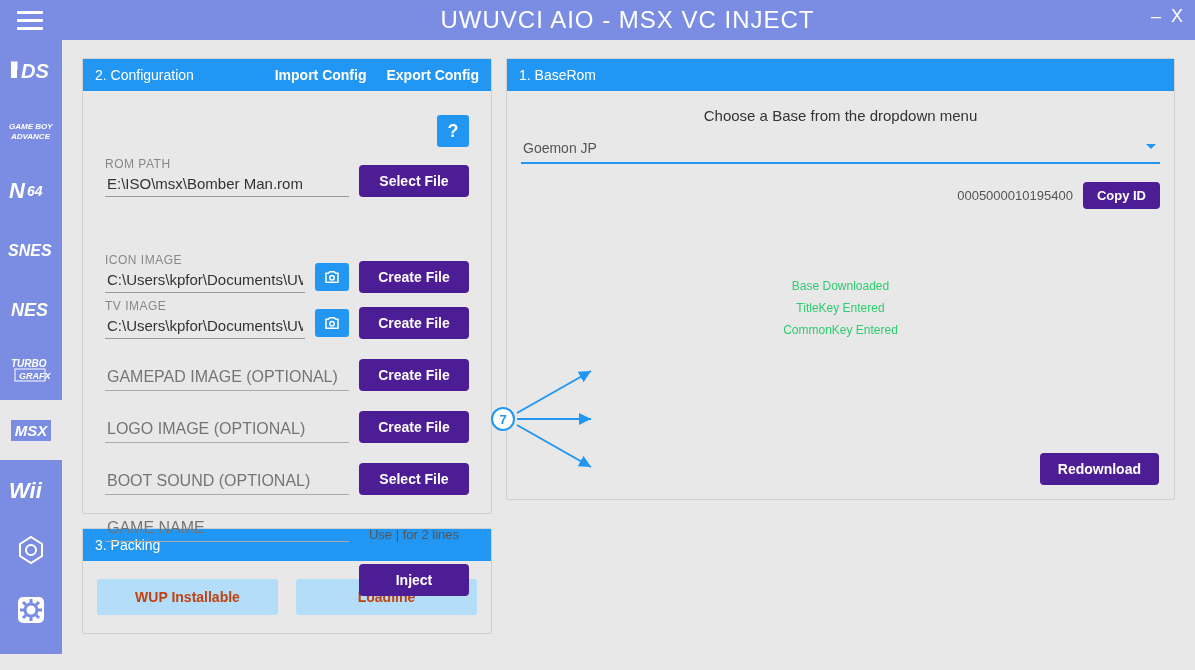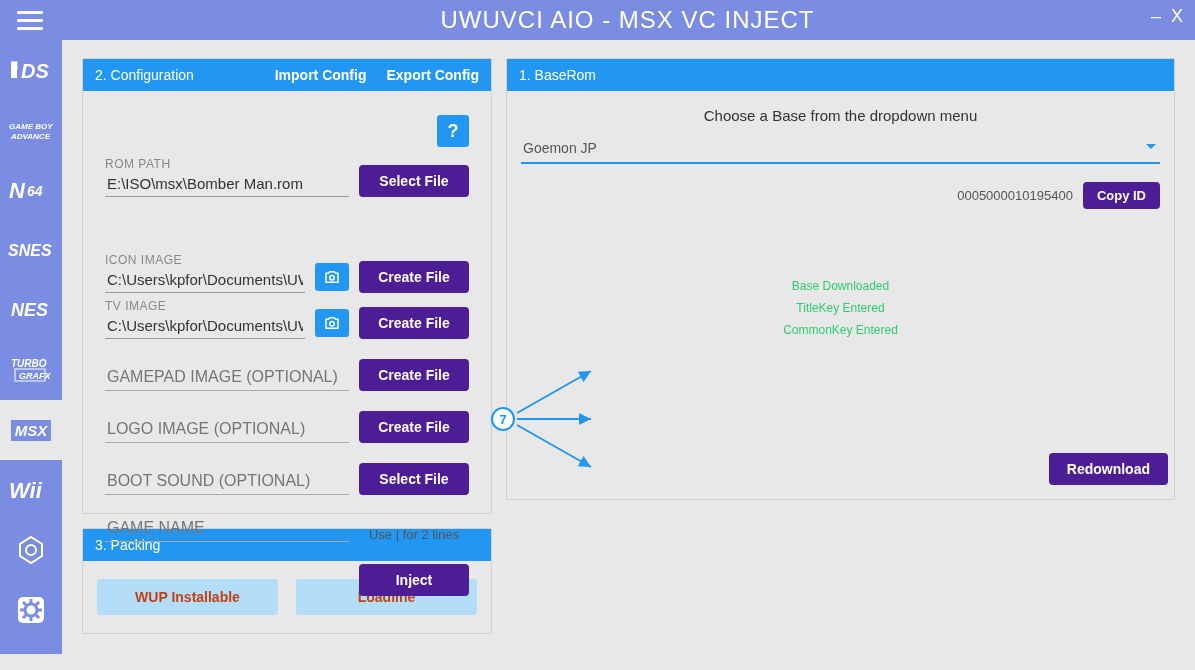--- a/index.html
+++ b/index.html
@@ -28,21 +28,21 @@
 
 .baserom-instr { text-align: center; font-size: 15px; color: #333; margin-bottom: 10px; }
 .dropdown { width: 100%; background: transparent; border: none; border-bottom: 2px solid #2196f3; padding: 6px 2px; font-size: 14px; color: #555; position: relative; cursor: pointer; }
 .dropdown::after { content: ""; position: absolute; right: 4px; top: 10px; border: 5px solid transparent; border-top-color: #2196f3; }
 .id-row { display: flex; align-items: center; justify-content: flex-end; gap: 10px; margin-top: 18px; }
 .id-text { font-size: 13px; color: #555; }
 .btn { background: #4c1d95; color: #fff; border: none; border-radius: 4px; padding: 8px 18px; font-size: 14px; cursor: pointer; font-weight: 600; }
 .btn.small { padding: 6px 14px; font-size: 13px; }
 .status-block { text-align: center; margin-top: 70px; }
 .status-line { color: #2ecc71; font-size: 12px; margin: 8px 0; }
-.redl-row { position: absolute; bottom: 14px; right: 6px; }
+.redl-row { position: absolute; bottom: 14px; right: 15px; }
 
 .config-body { padding: 24px 22px 14px 22px; }
 .help-row { display: flex; justify-content: flex-end; margin-bottom: 10px; }
 .help-btn { width: 32px; height: 32px; background: #2196f3; color: #fff; border-radius: 3px; display: flex; align-items: center; justify-content: center; font-weight: bold; font-size: 18px; cursor: pointer; }
 .field-row { display: flex; align-items: flex-end; gap: 10px; margin-bottom: 6px; }
 .field-col { flex: 1; }
 .field-label { font-size: 12px; color: #888; letter-spacing: 0.5px; }
 .field-input { width: 100%; border: none; border-bottom: 1px solid #999; background: transparent; font-size: 15px; padding: 4px 2px; color: #333; }
 .cam-icon { width: 34px; height: 28px; background: #2196f3; border-radius: 3px; display: flex; align-items: center; justify-content: center; cursor: pointer; margin-bottom: 2px; }
 .cam-icon svg { width: 18px; height: 18px; fill: #fff; }

